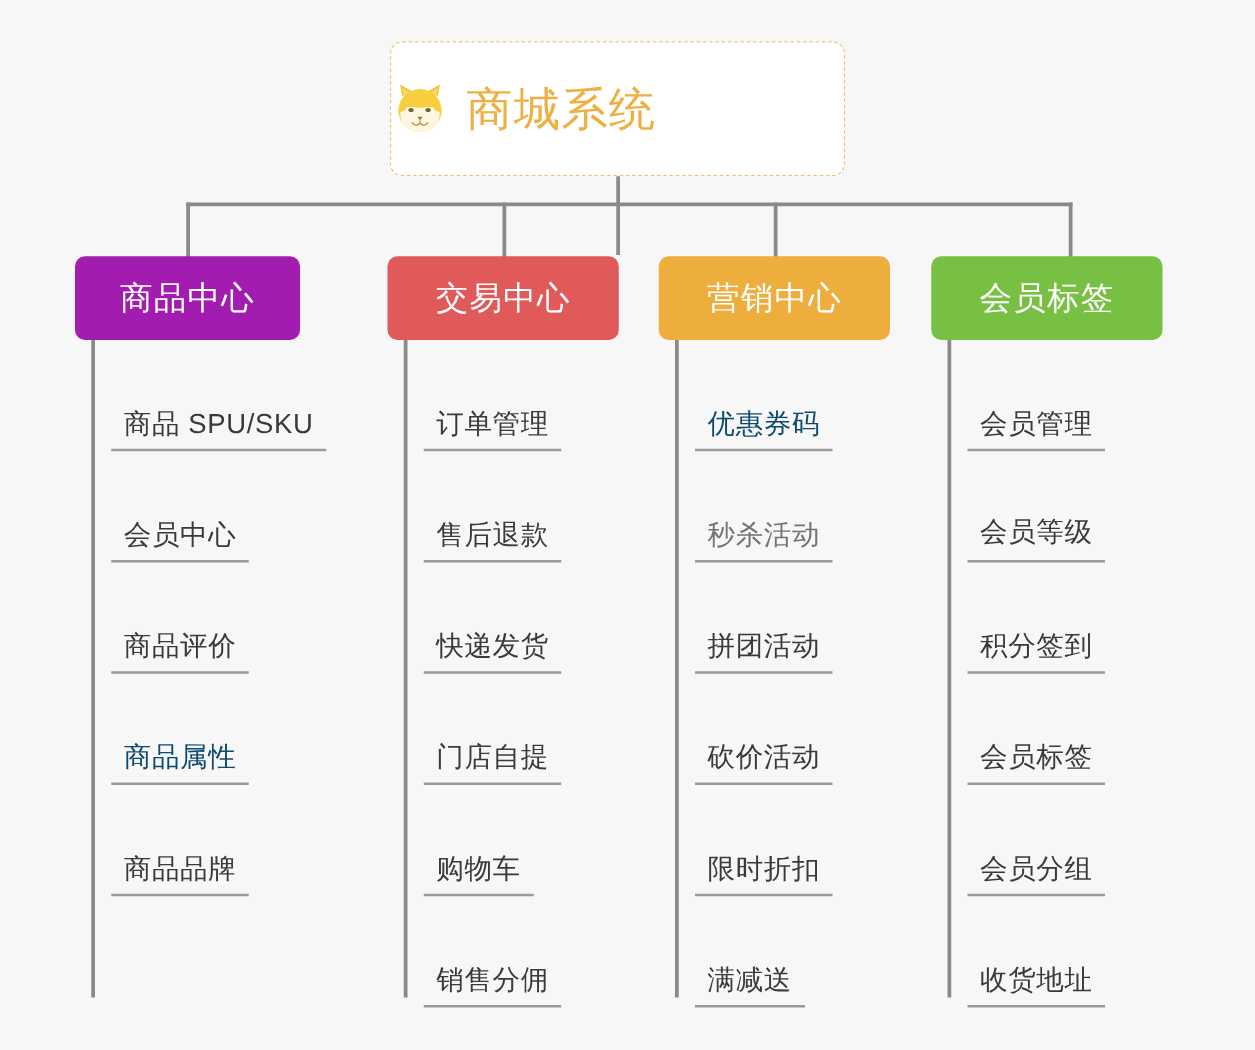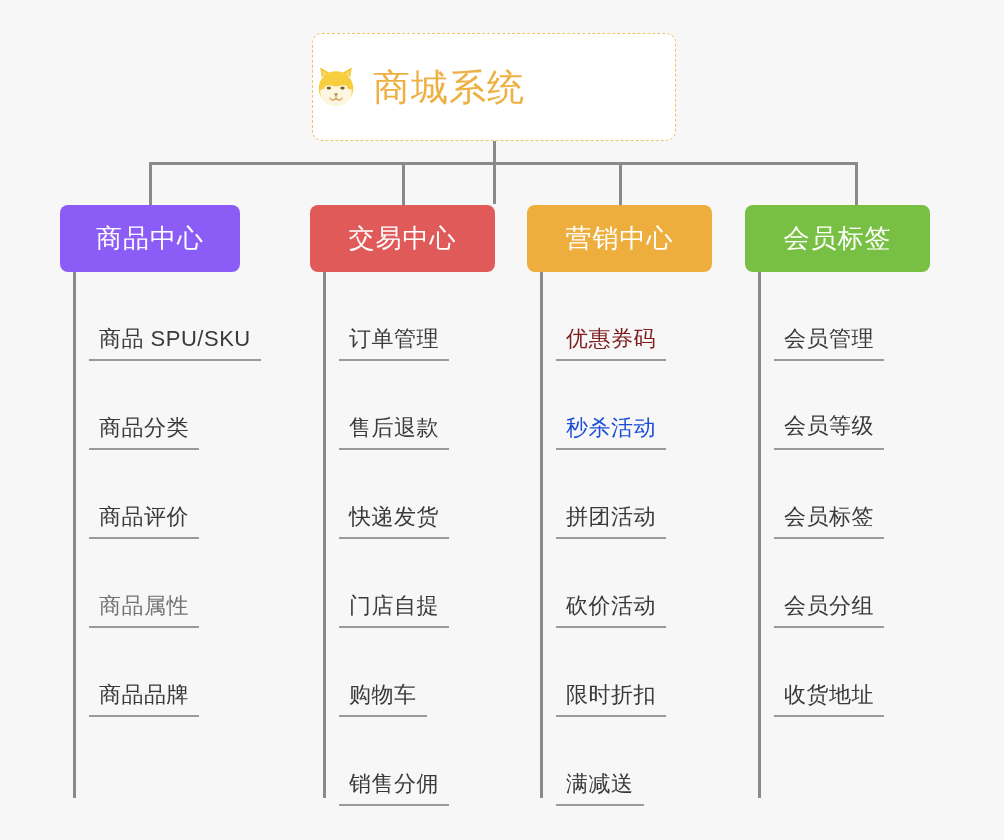--- a/index.html
+++ b/index.html
@@ -169,36 +169,36 @@
   </div>
 
   <div class="conn conn-stem" style="background: rgb(138, 138, 138);"></div>
   <div class="conn conn-bus" style="background: rgb(138, 138, 138); left: 149px; width: 709px;"></div>
   <div class="conn conn-drop" style="background: rgb(138, 138, 138); left: 149px;"></div>
   <div class="conn conn-drop" style="background: rgb(138, 138, 138); left: 402px;"></div>
   <div class="conn conn-drop" style="background: rgb(138, 138, 138); left: 619px;"></div>
   <div class="conn conn-drop" style="background: rgb(138, 138, 138); left: 855px;"></div>
 
   <div class="column" id="col-0" style="left: 60px;">
-    <div class="cat-box" style="width: 180px; background: #8b5cf6;">
+    <div class="cat-box" style="width: 180px; background: #a21caf;">
       <span>商品中心</span>
     </div>
     <div class="spine" style="height: 526px;"></div>
     <div class="leaf-list">
       <div class="leaf">
           <span class="leaf-label" style="color: rgb(58, 58, 58); border-bottom-color: rgb(154, 154, 154);">商品 SPU/SKU</span>
         </div>
       <div class="leaf">
-          <span class="leaf-label" style="color: rgb(58, 58, 58); border-bottom-color: rgb(154, 154, 154);">商品分类</span>
+          <span class="leaf-label" style="color: rgb(58, 58, 58); border-bottom-color: rgb(154, 154, 154);">会员中心</span>
         </div>
       <div class="leaf">
           <span class="leaf-label" style="color: rgb(58, 58, 58); border-bottom-color: rgb(154, 154, 154);">商品评价</span>
         </div>
       <div class="leaf">
-          <span class="leaf-label" style="color: #737373; border-bottom-color: rgb(154, 154, 154);">商品属性</span>
+          <span class="leaf-label" style="color: #0c4a6e; border-bottom-color: rgb(154, 154, 154);">商品属性</span>
         </div>
       <div class="leaf">
           <span class="leaf-label" style="color: rgb(58, 58, 58); border-bottom-color: rgb(154, 154, 154);">商品品牌</span>
         </div>
     </div>
   </div>
 
   <div class="column" id="col-1" style="left: 310px;">
     <div class="cat-box" style="width: 185px; background: rgb(225, 90, 90);">
       <span>交易中心</span>
@@ -226,24 +226,24 @@
     </div>
   </div>
 
   <div class="column" id="col-2" style="left: 527px;">
     <div class="cat-box" style="width: 185px; background: rgb(237, 174, 61);">
       <span>营销中心</span>
     </div>
     <div class="spine" style="height: 526px;"></div>
     <div class="leaf-list">
       <div class="leaf">
-          <span class="leaf-label" style="color: #7f1d1d; border-bottom-color: rgb(154, 154, 154);">优惠券码</span>
-        </div>
-      <div class="leaf">
-          <span class="leaf-label" style="color: #1d4ed8; border-bottom-color: rgb(154, 154, 154); margin-top: 25px;">秒杀活动</span>
+          <span class="leaf-label" style="color: #0c4a6e; border-bottom-color: rgb(154, 154, 154);">优惠券码</span>
+        </div>
+      <div class="leaf">
+          <span class="leaf-label" style="color: #737373; border-bottom-color: rgb(154, 154, 154); margin-top: 25px;">秒杀活动</span>
         </div>
       <div class="leaf">
           <span class="leaf-label" style="color: rgb(58, 58, 58); border-bottom-color: rgb(154, 154, 154);">拼团活动</span>
         </div>
       <div class="leaf">
           <span class="leaf-label" style="color: rgb(58, 58, 58); border-bottom-color: rgb(154, 154, 154);">砍价活动</span>
         </div>
       <div class="leaf">
           <span class="leaf-label" style="color: rgb(58, 58, 58); border-bottom-color: rgb(154, 154, 154);">限时折扣</span>
         </div>
@@ -259,20 +259,23 @@
     </div>
     <div class="spine" style="height: 526px;"></div>
     <div class="leaf-list">
       <div class="leaf">
           <span class="leaf-label" style="color: rgb(58, 58, 58); border-bottom-color: rgb(154, 154, 154);">会员管理</span>
         </div>
       <div class="leaf">
           <span class="leaf-label" style="color: rgb(58, 58, 58); border-bottom-color: rgb(154, 154, 154); font-family: Liberation Mono, monospace;">会员等级</span>
         </div>
       <div class="leaf">
+          <span class="leaf-label" style="color: rgb(58, 58, 58); border-bottom-color: rgb(154, 154, 154);">积分签到</span>
+        </div>
+      <div class="leaf">
           <span class="leaf-label" style="color: rgb(58, 58, 58); border-bottom-color: rgb(154, 154, 154);">会员标签</span>
         </div>
       <div class="leaf">
           <span class="leaf-label" style="color: rgb(58, 58, 58); border-bottom-color: rgb(154, 154, 154);">会员分组</span>
         </div>
       <div class="leaf">
           <span class="leaf-label" style="color: rgb(58, 58, 58); border-bottom-color: rgb(154, 154, 154);">收货地址</span>
         </div>
     </div>
   </div>

